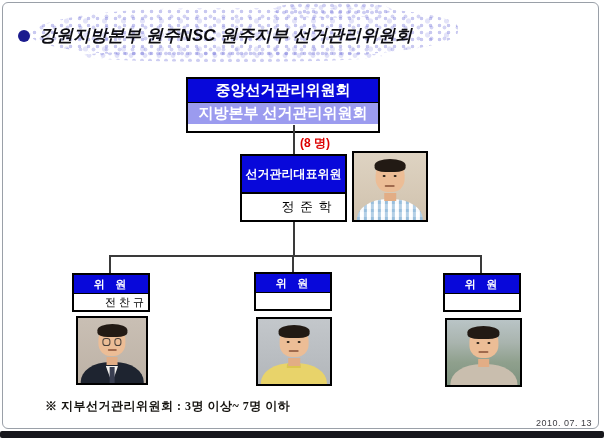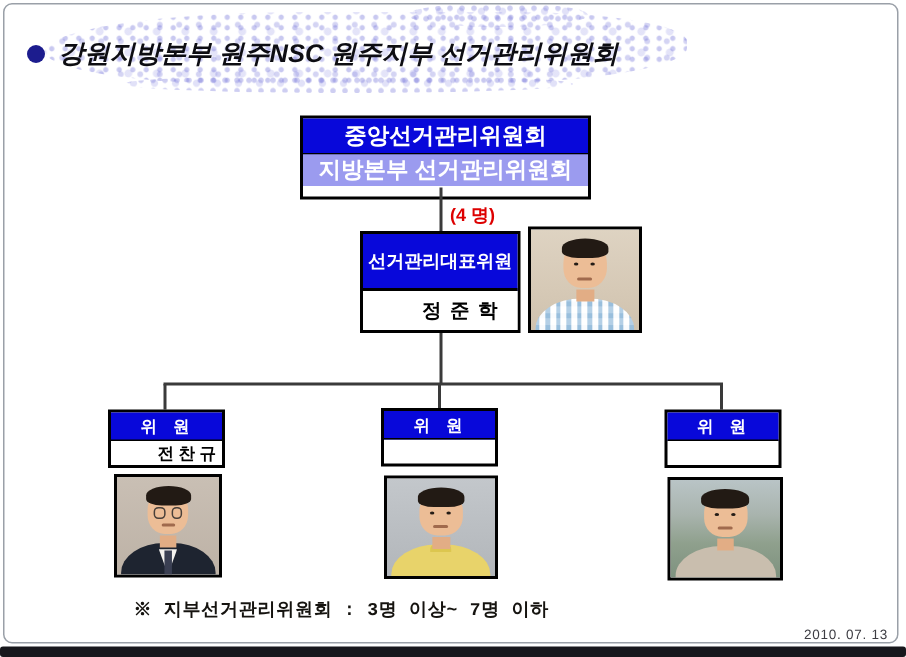--- a/index.html
+++ b/index.html
@@ -34,24 +34,24 @@
       radial-gradient(circle, rgba(130,130,225,.24) 2px, transparent 2.8px);
     background-size:8px 7px, 14px 11px;border-radius:50%;filter:blur(.4px);}
   .blob-a{left:260px;top:-12px;width:120px;height:16px;}
   .blob-b{left:70px;top:36px;width:300px;height:12px;}
   .title-row{position:absolute;left:6px;top:10px;display:flex;align-items:center;gap:9px;}
   .bullet{width:12px;height:12px;border-radius:50%;background:var(--bullet-navy);flex:0 0 auto;}
   .title-text{font-size:17px;font-weight:bold;color:#0d0d12;letter-spacing:0px;white-space:nowrap;}
   
   .obox{position:absolute;border:2px solid #000;box-sizing:border-box;background:#fff;}
   .obox .hd{background:var(--accent-blue);color:#fff;font-weight:bold;display:flex;align-items:center;justify-content:center;}
-  .obox .bd{background:#fff;color:#000;font-weight:bold;display:flex;align-items:center;justify-content:center;margin-left:27px;}
+  .obox .bd{background:#fff;color:#000;font-weight:normal;display:flex;align-items:center;justify-content:center;margin-left:27px;}
   .line{position:absolute;background:var(--line);}
   
-  .parent-box{left:200px;top:77px;width:194px;height:56px;}
+  .parent-box{left:186px;top:77px;width:194px;height:56px;}
   .parent-box .row1{height:23px;background:var(--accent-blue);color:#fff;font-size:15px;font-weight:bold;
     display:flex;align-items:center;justify-content:center;border-bottom:1px solid #000;}
   .parent-box .row2{height:21px;background:var(--light-blue);color:#fff;font-size:15px;font-weight:bold;
     display:flex;align-items:center;justify-content:center;}
   
   .count-label{position:absolute;left:300px;top:135px;color:var(--red);font-weight:bold;font-size:12px;}
   
   .chair-box{left:240px;top:154px;width:107px;height:68px;}
   .chair-box .hd{height:36px;font-size:12px;border-bottom:2px solid #000;}
   .chair-box .bd{height:26px;font-size:13px;letter-spacing:1px;}
@@ -90,22 +90,22 @@
   .glasses:before{left:0;} .glasses:after{right:0;}
   
   .p-m2{background:linear-gradient(180deg,#c3c7cb 0%,#b2b6ba 100%);}
   .p-m2 .shoulders{background:#e8d36a;}
   .p-m2 .collar{position:absolute;left:50%;transform:translateX(-50%);bottom:24%;width:20%;height:8%;
     background:#dcc64f;border-radius:3px 3px 0 0;}
   
   .p-m3{background:linear-gradient(180deg,#b9c4c6 0%,#a9b4ae 35%,#8fa08d 65%,#7e927f 100%);}
   .p-m3 .shoulders{background:#c9beae;}
   
-  .footnote{position:absolute;left:45px;top:398px;font-family:Liberation Mono, monospace;
-    font-weight:bold;font-size:12px;color:#15130f;letter-spacing:.5px;margin-left:44px;}
+  .footnote{position:absolute;left:45px;top:398px;font-family:Liberation Serif, serif;
+    font-weight:bold;font-size:12px;color:#15130f;letter-spacing:.5px;}
   .date{position:absolute;right:12px;top:418px;font-size:9px;color:#3d3d43;letter-spacing:.5px;}
 </style>
 </head>
 <body>
 
 <div class="stage">
   <div class="slide-frame"></div>
 
   <div class="title-wrap">
     <div class="speckle"></div>
@@ -116,21 +116,21 @@
       <span class="title-text">강원지방본부 원주NSC 원주지부 선거관리위원회</span>
     </div>
   </div>
 
   <div class="obox parent-box">
     <div class="row1">중앙선거관리위원회</div>
     <div class="row2">지방본부 선거관리위원회</div>
   </div>
 
   <div class="line" style="left:293px;top:125px;width:2px;height:30px;"></div>
-  <div class="count-label">(4 명)</div>
+  <div class="count-label">(8 명)</div>
 
   <div class="obox chair-box">
     <div class="hd">선거관리대표위원</div>
     <div class="bd">정 준 학</div>
   </div>
 
   <div class="photo" style="left:352px;top:151px;width:76px;height:71px;">
     <div class="portrait p-chair">
       <div class="shoulders"></div>
       <div class="neck"></div>

